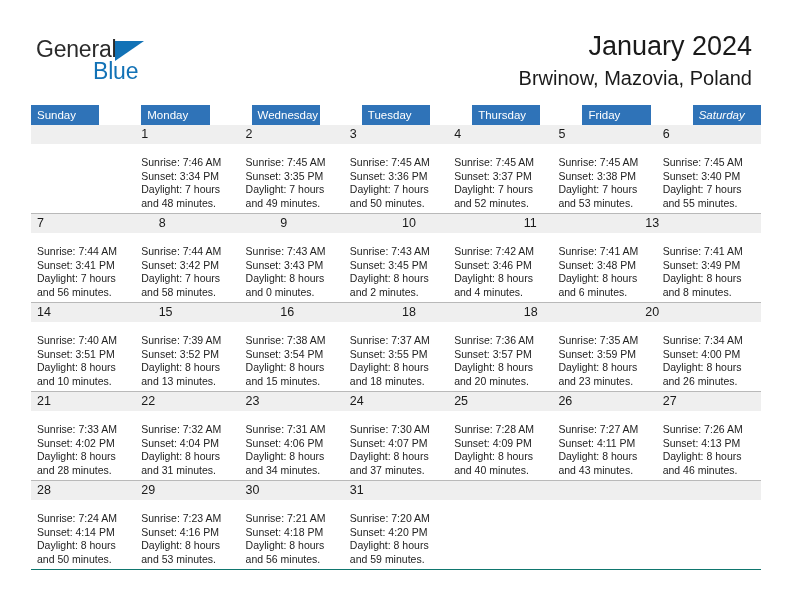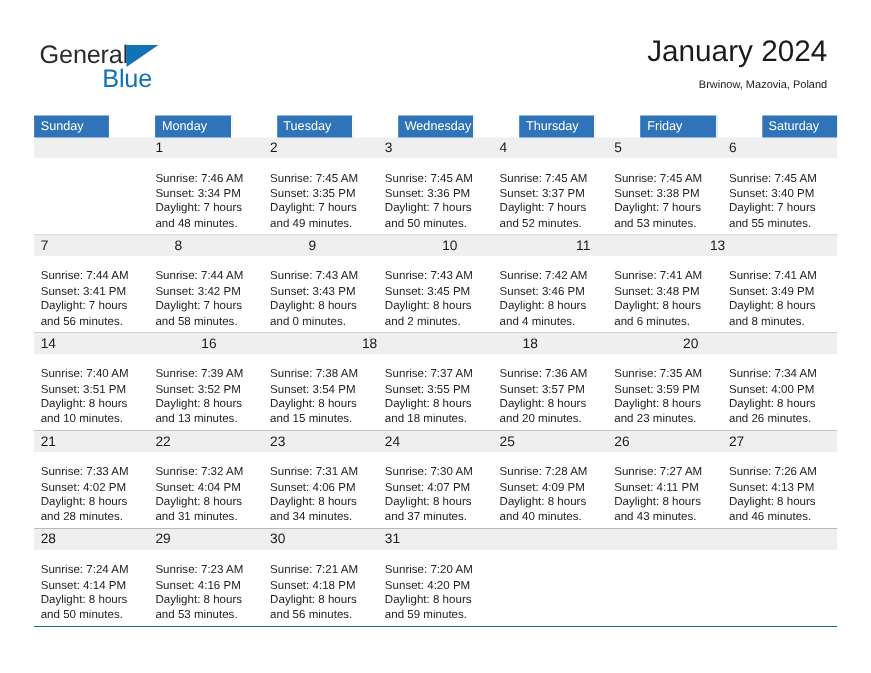--- a/index.html
+++ b/index.html
@@ -72,21 +72,21 @@
     text-align: right;
   }
   .cal-title {
     font-size: 27px;
     color: #1a1a1a;
     line-height: 32px;
     font-weight: normal;
     margin: 0;
   }
   .cal-sub {
-    font-size: 10px;
+    font-size: 20px;
     color: #1a1a1a;
     line-height: 20px;
     margin: 6px 0 0 0;
   }
 
   
   .calendar {
     position: absolute;
     left: 31px;
     top: 105px;
@@ -103,21 +103,21 @@
     background: #2f73b8;
     color: #ffffff;
     font-size: 11.5px;
     line-height: 20px;
     padding-left: 6px;
     box-sizing: border-box;
     border-right: 1px solid #ffffff;
     overflow: hidden;
     white-space: nowrap;
   }
-  .dow:last-child { border-right: none; }
+  .dow:last-child { border-right: none; font-style: italic; }
 
   .week {
     width: 100%;
     border-bottom: 1px solid #b9b9b9;
   }
   .week:last-child { border-bottom: 1px solid #0f766e; }
 
   .week-nums {
     display: flex;
     width: 100%;
@@ -171,22 +171,22 @@
       <h1 class="cal-title">January 2024</h1>
       <p class="cal-sub">Brwinow, Mazovia, Poland</p>
     </div>
 
   </div>
 
   <div class="calendar">
     <div class="dow-row">
         <div class="dow">Sunday</div>
         <div class="dow">Monday</div>
+        <div class="dow">Wednesday</div>
         <div class="dow">Tuesday</div>
-        <div class="dow">Wednesday</div>
         <div class="dow">Thursday</div>
         <div class="dow">Friday</div>
         <div class="dow">Saturday</div>
       </div>
     <div class="weeks">
         <div class="week">
           <div class="week-nums">
             <div class="daynum"></div>
             <div class="daynum">1</div>
             <div class="daynum">2</div>
@@ -285,20 +285,21 @@
               <p>Sunrise: 7:41 AM</p>
               <p>Sunset: 3:49 PM</p>
               <p>Daylight: 8 hours</p>
               <p>and 8 minutes.</p>
             </div>
           </div>
         </div>
         <div class="week">
           <div class="week-nums">
             <div class="daynum">14</div>
+            <div class="daynum">15</div>
             <div class="daynum">16</div>
             <div class="daynum">18</div>
             <div class="daynum">18</div>
             <div class="daynum">20</div>
           </div>
           <div class="week-body">
             <div class="daycell">
               <p>Sunrise: 7:40 AM</p>
               <p>Sunset: 3:51 PM</p>
               <p>Daylight: 8 hours</p>

